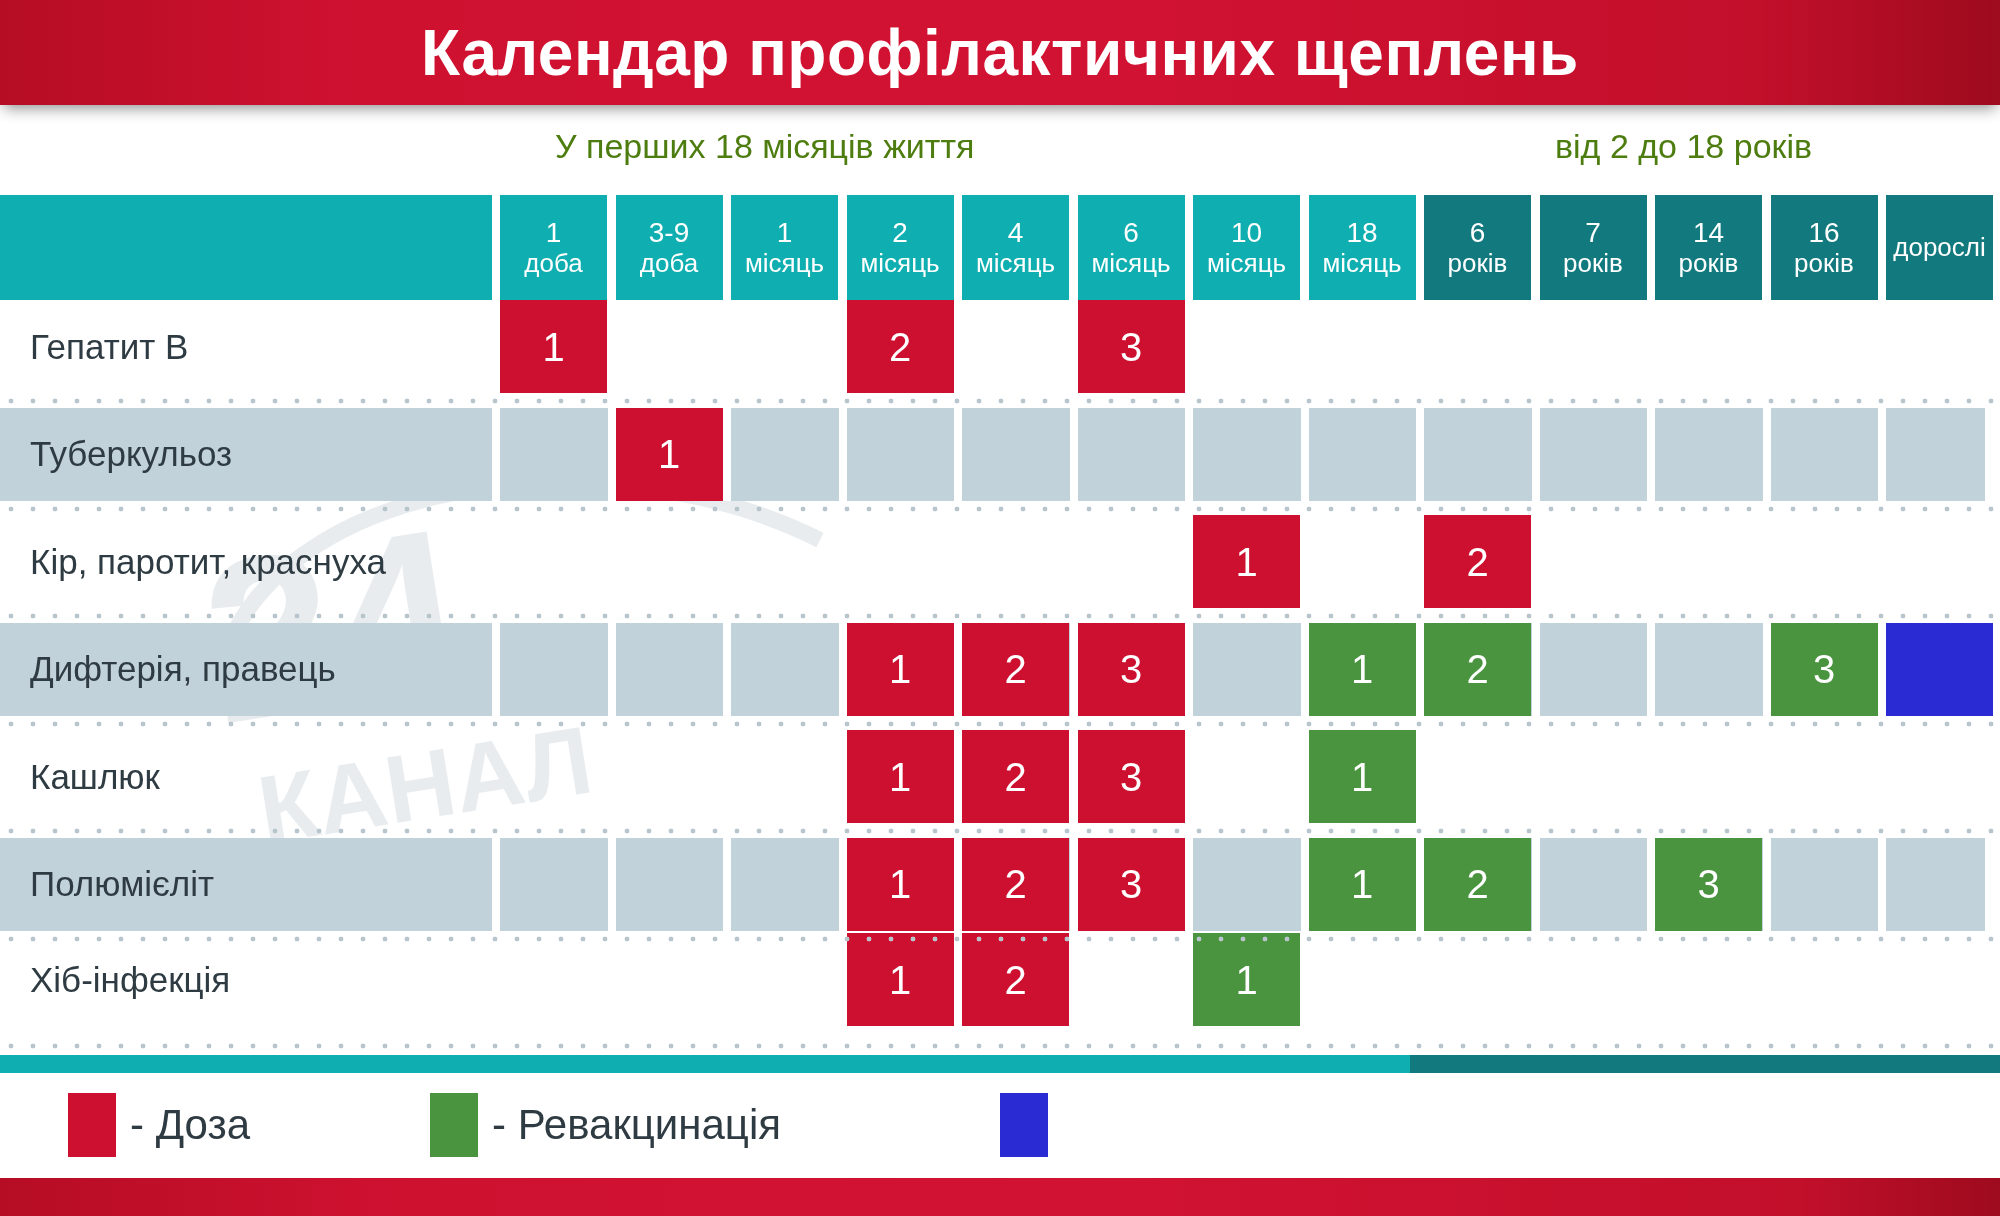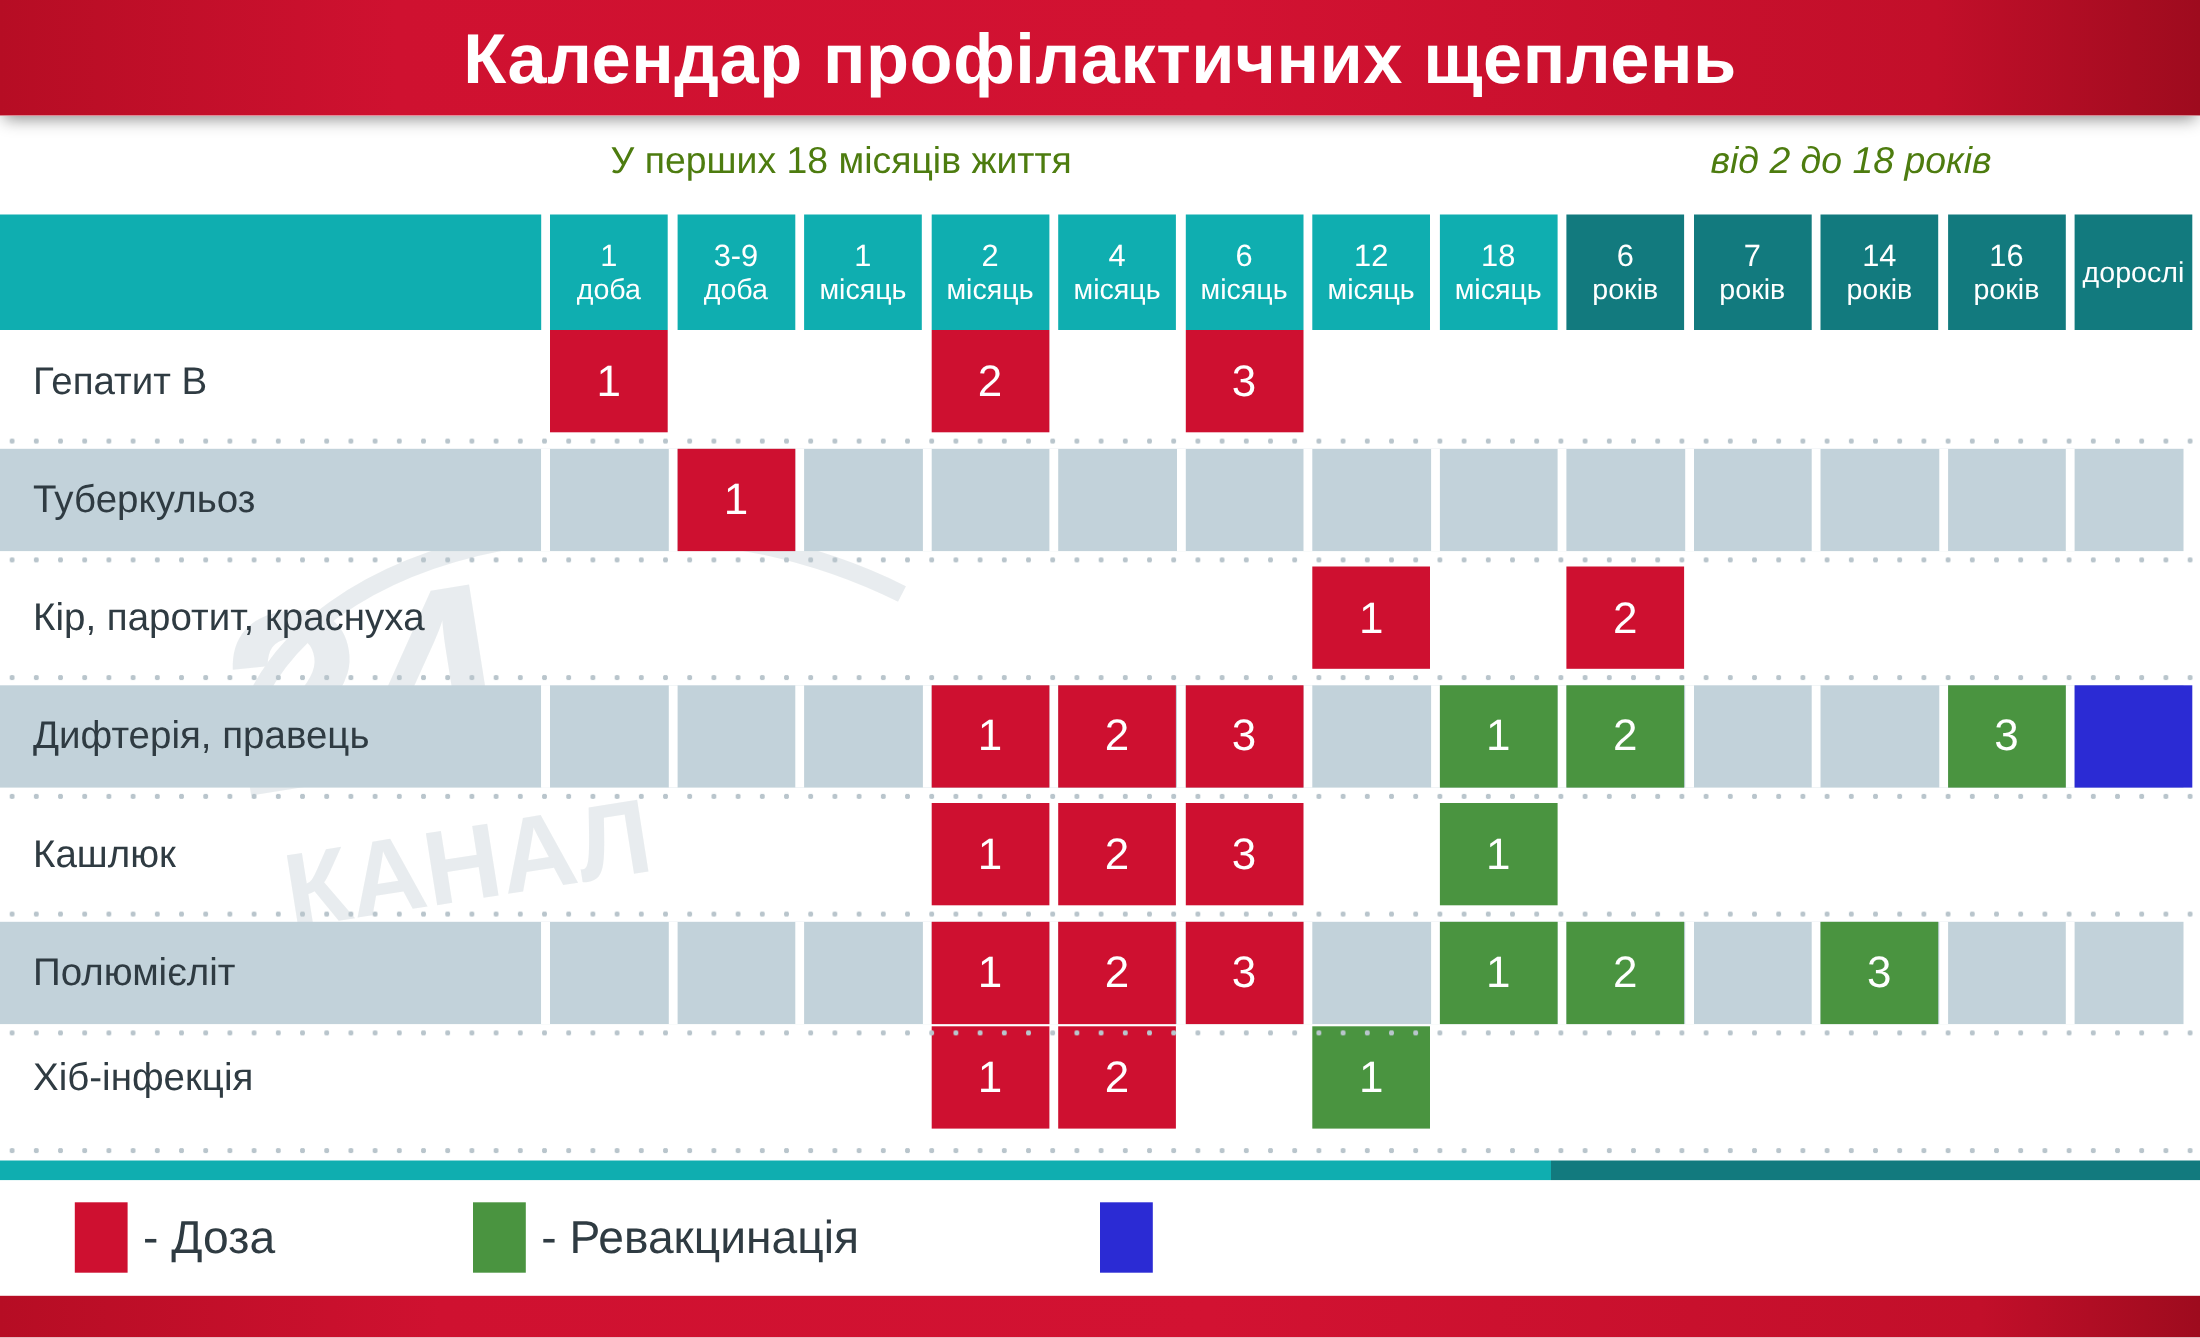--- a/index.html
+++ b/index.html
@@ -32,21 +32,21 @@
   
   .subtitles{
     position:absolute;left:0;top:105px;width:2000px;height:90px;
     z-index:5;
   }
   .sub{
     position:absolute;top:22px;
     font-size:34px;color:#4d7c0f;white-space:nowrap;
   }
   .sub-left{left:555px;}
-  .sub-right{left:1555px;font-style:italic;}
+  .sub-right{left:1555px;}
 
   
   .watermark{
     position:absolute;left:180px;top:420px;
     width:780px;height:420px;
     z-index:1;pointer-events:none;
     opacity:.55;
   }
   .watermark svg{width:100%;height:100%;display:block;}
 
@@ -196,21 +196,21 @@
       </div>
       <div class="head-cell light" style="left: 962px; width: 107px;">
         <div class="hnum">4</div>
         <div class="hunit">місяць</div>
       </div>
       <div class="head-cell light" style="left: 1077.5px; width: 107px;">
         <div class="hnum">6</div>
         <div class="hunit">місяць</div>
       </div>
       <div class="head-cell light" style="left: 1193px; width: 107px;">
-        <div class="hnum">12</div>
+        <div class="hnum">10</div>
         <div class="hunit">місяць</div>
       </div>
       <div class="head-cell light" style="left: 1308.5px; width: 107px;">
         <div class="hnum">18</div>
         <div class="hunit">місяць</div>
       </div>
       <div class="head-cell dark" style="left: 1424px; width: 107px;">
         <div class="hnum">6</div>
         <div class="hunit">років</div>
       </div>

